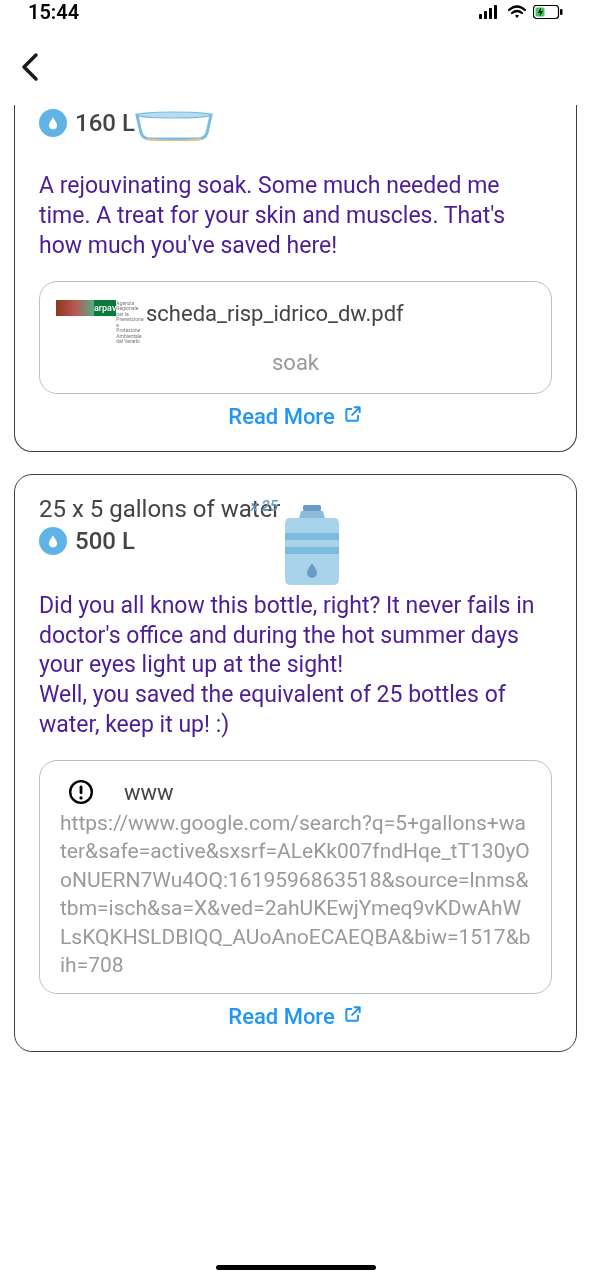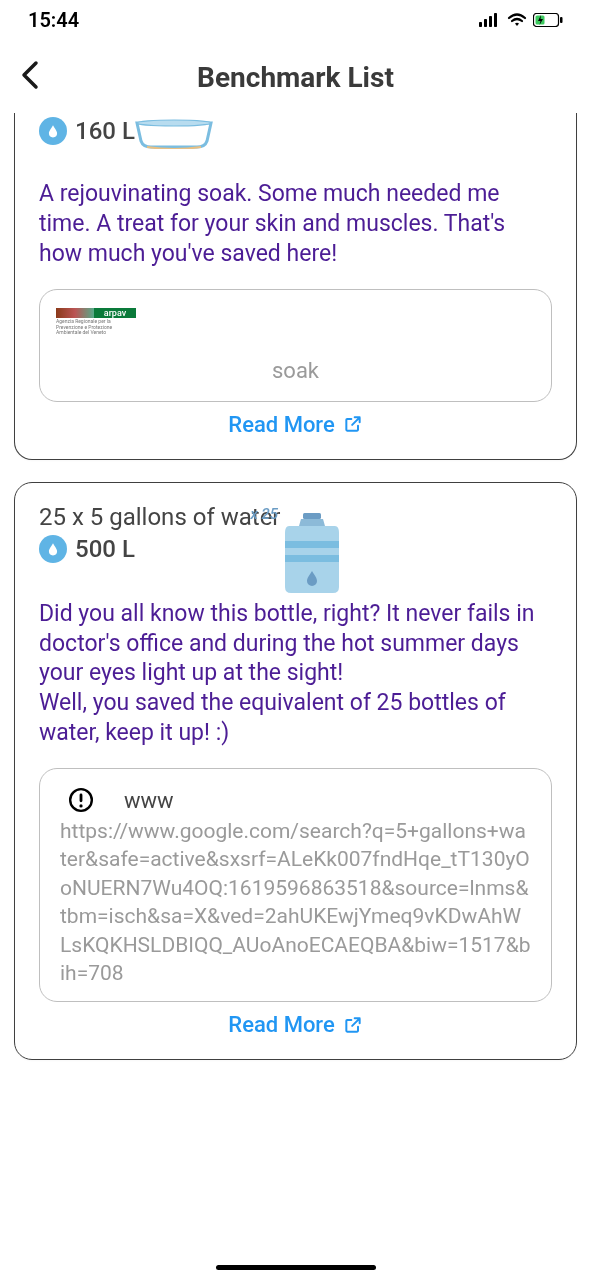--- a/index.html
+++ b/index.html
@@ -12,21 +12,21 @@
       background: #fff;
       width: 591px;
       height: 1280px;
       overflow: hidden;
       position: relative;
     }
     .status-bar {
       display: flex;
       justify-content: space-between;
       align-items: center;
-      padding: 8px 28px 10px 28px;
+      padding: 0 28px 10px 28px;
       font-weight: 600;
       font-size: 20px;
       color: #000;
     }
     .status-right {
       display: flex;
       align-items: center;
       gap: 6px;
     }
     .header {
@@ -109,21 +109,21 @@
     }
     .link-row {
       display: flex;
       align-items: center;
       gap: 10px;
     }
     .arpav-badge {
       width: 80px;
       height: 28px;
       display: flex;
-      flex-direction: column;
+      flex-direction: row;
       font-size: 6px;
       color: #555;
     }
     .arpav-top {
       display: flex;
       height: 16px;
     }
     .arpav-img {
       width: 38px;
       background: linear-gradient(90deg, #8b3a1a, #b55, #5a8);
@@ -166,21 +166,20 @@
     }
     .link-url {
       font-size: 21px;
       color: #9a9a9a;
       word-break: break-all;
       line-height: 1.35;
       padding: 0 4px;
     }
     .read-more {
       display: flex;
-      align-items: center;
       justify-content: center;
       gap: 8px;
       font-size: 22px;
       color: #2196f3;
       font-weight: 500;
       margin-top: 6px;
     }
     .ext-icon {
       width: 20px;
       height: 20px;
@@ -247,21 +246,20 @@
       </svg>
   </div>
 </div>
 
 <div class="header">
   <span class="back-arrow">
     <svg width="20" height="30" viewBox="0 0 20 30">
         <path d="M16 3 L4 15 L16 27" stroke="#1a1a1a" stroke-width="3.5" fill="none" stroke-linecap="round" stroke-linejoin="round"></path>
       </svg>
   </span>
-  <span class="header-title">Benchmark List</span>
 </div>
 
 <div class="content">
 
   <div class="card first-card">
     <div class="card-top-row">
       <div>
         <div class="liters-row">
           <div class="drop-badge">
             <svg viewBox="0 0 24 24">
@@ -280,20 +278,21 @@
     <div class="card-desc">A rejouvinating soak. Some much needed me time. A treat for your skin and muscles. That's how much you've saved here!</div>
     <div class="link-box">
       <div class="link-row">
         <div class="arpav-badge">
           <div class="arpav-top">
             <div class="arpav-img"></div>
             <div class="arpav-green">arpav</div>
           </div>
           <div style="font-size:5px; color:#777; line-height:1.1; margin-top:1px;">Agenzia Regionale per la Prevenzione e Protezione Ambientale del Veneto</div>
         </div>
+        <span class="link-name">scheda_risp_idrico_dw.pdf</span>
       </div>
       <div class="link-null">soak</div>
     </div>
     <div class="read-more">
       <span>Read More</span>
       <svg class="ext-icon" viewBox="0 0 24 24">
           <path d="M14 4 L20 4 L20 10 M20 4 L11 13 M18 14 L18 19 a1 1 0 0 1 -1 1 L5 20 a1 1 0 0 1 -1 -1 L4 7 a1 1 0 0 1 1 -1 L10 6" stroke="#2196f3" stroke-width="2.4" fill="none" stroke-linecap="round" stroke-linejoin="round"></path>
         </svg>
     </div>
   </div>

